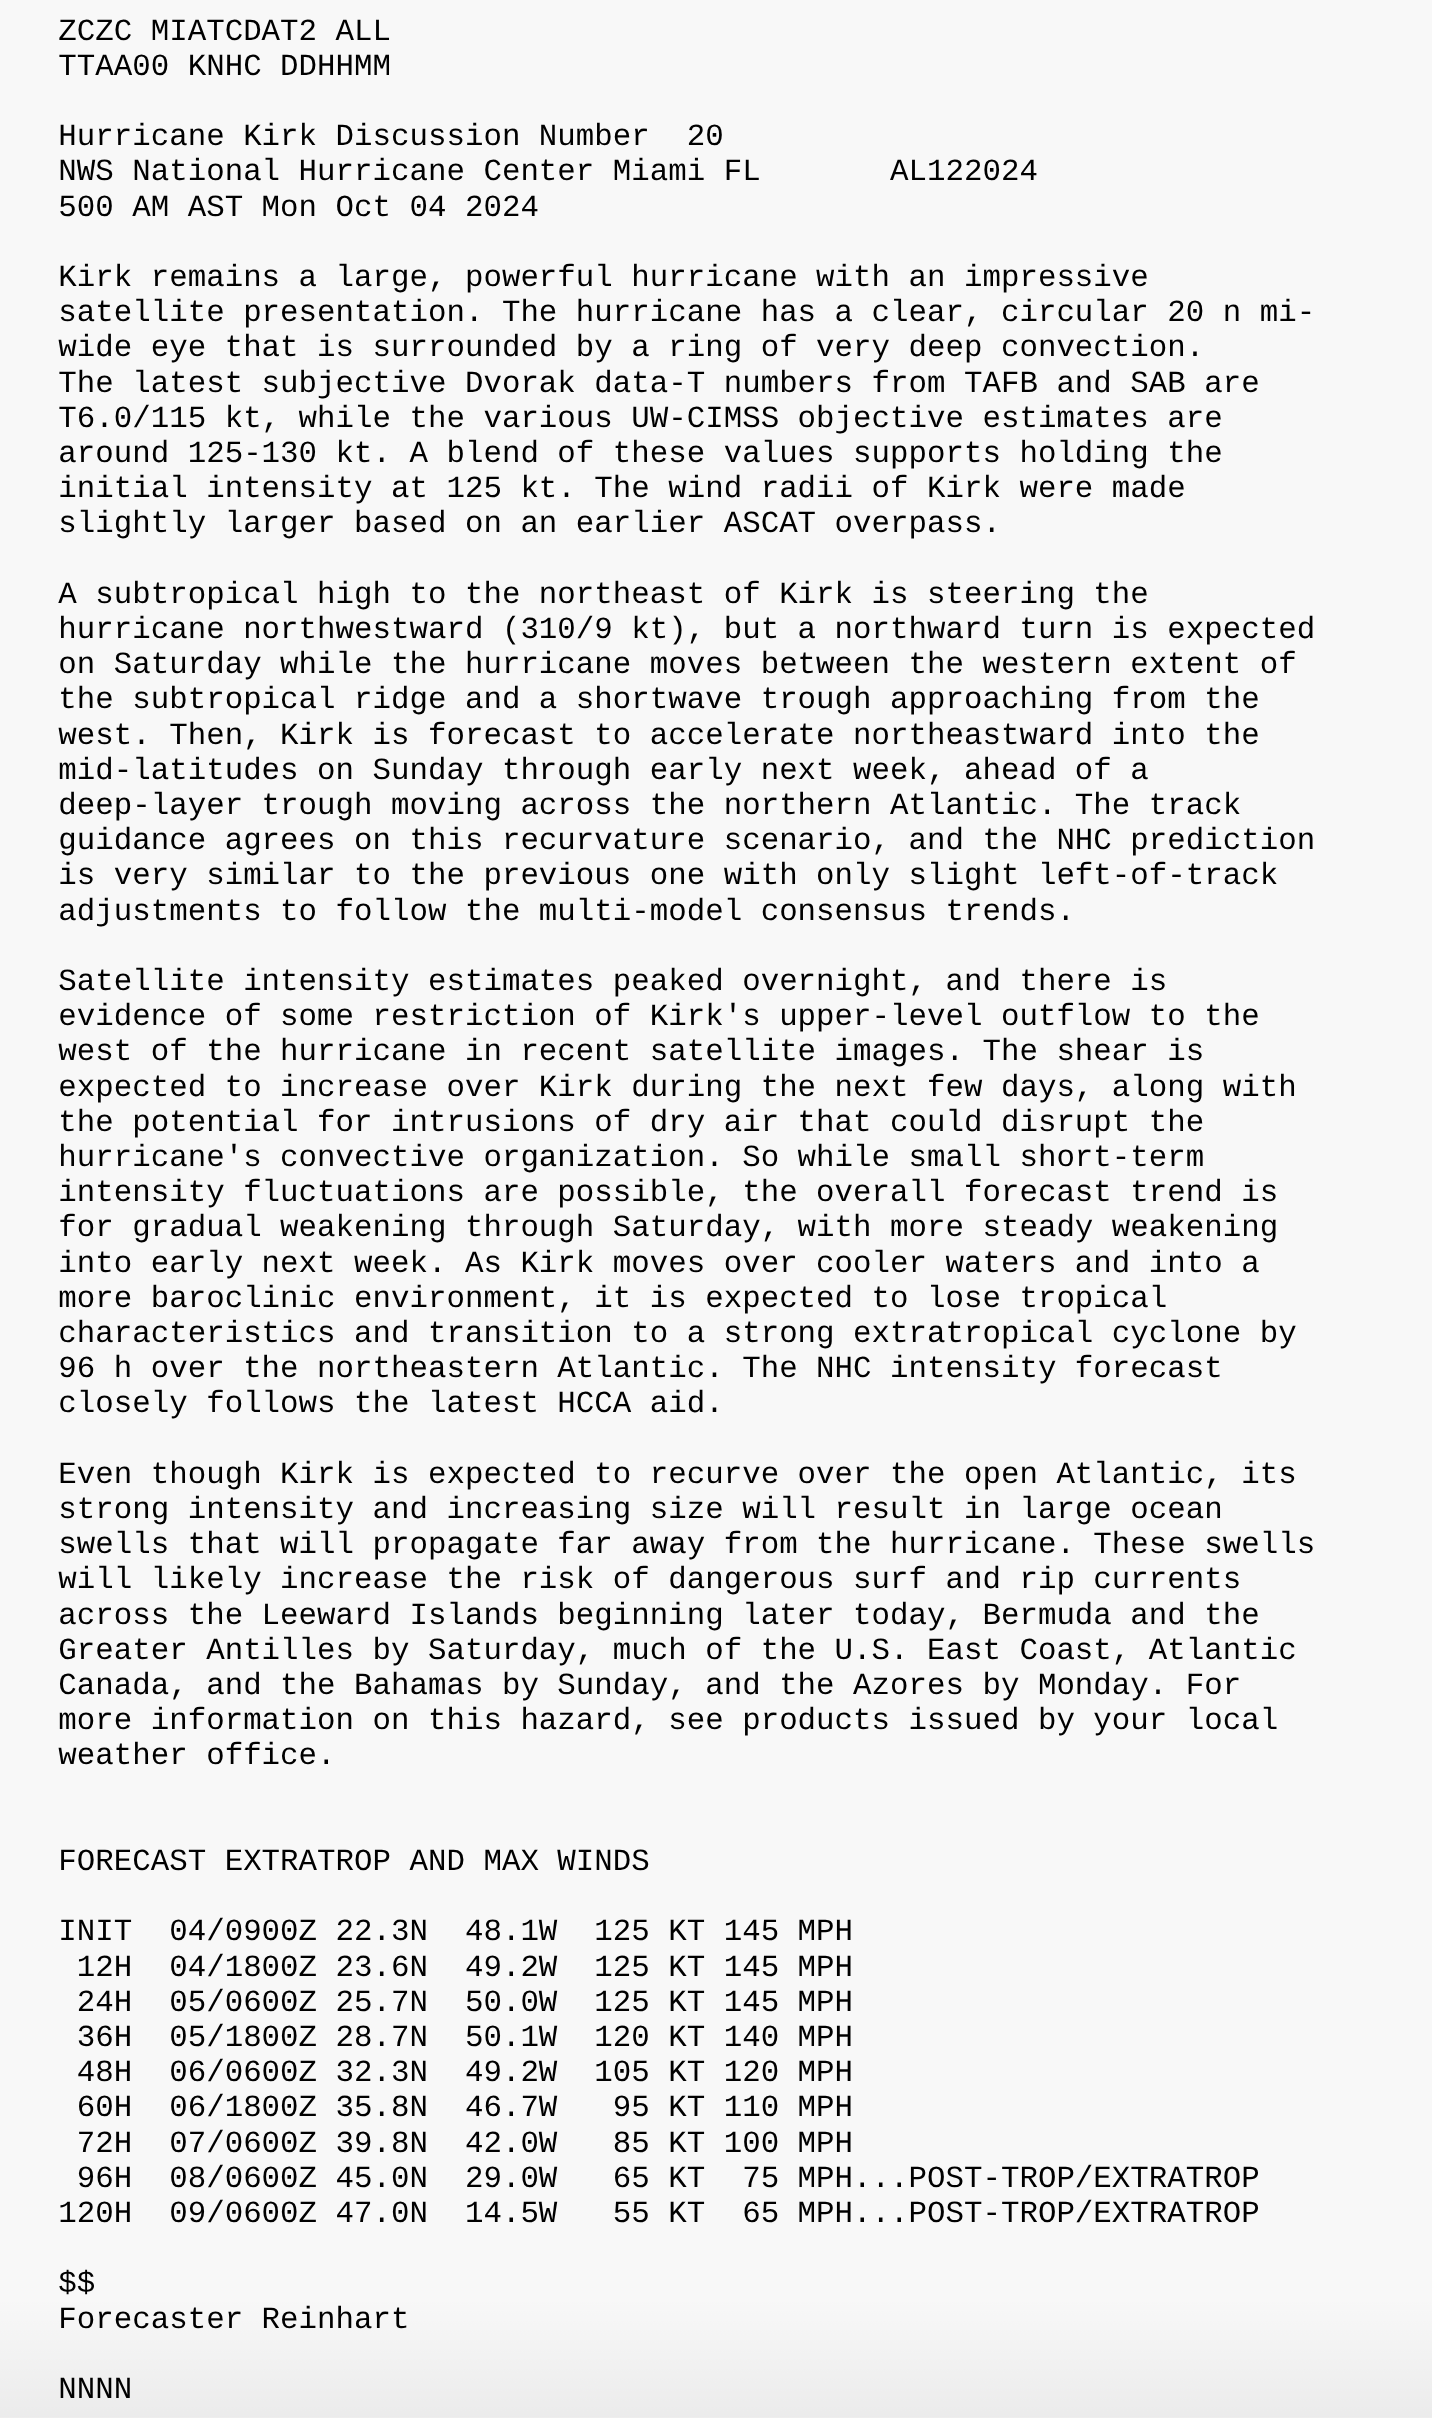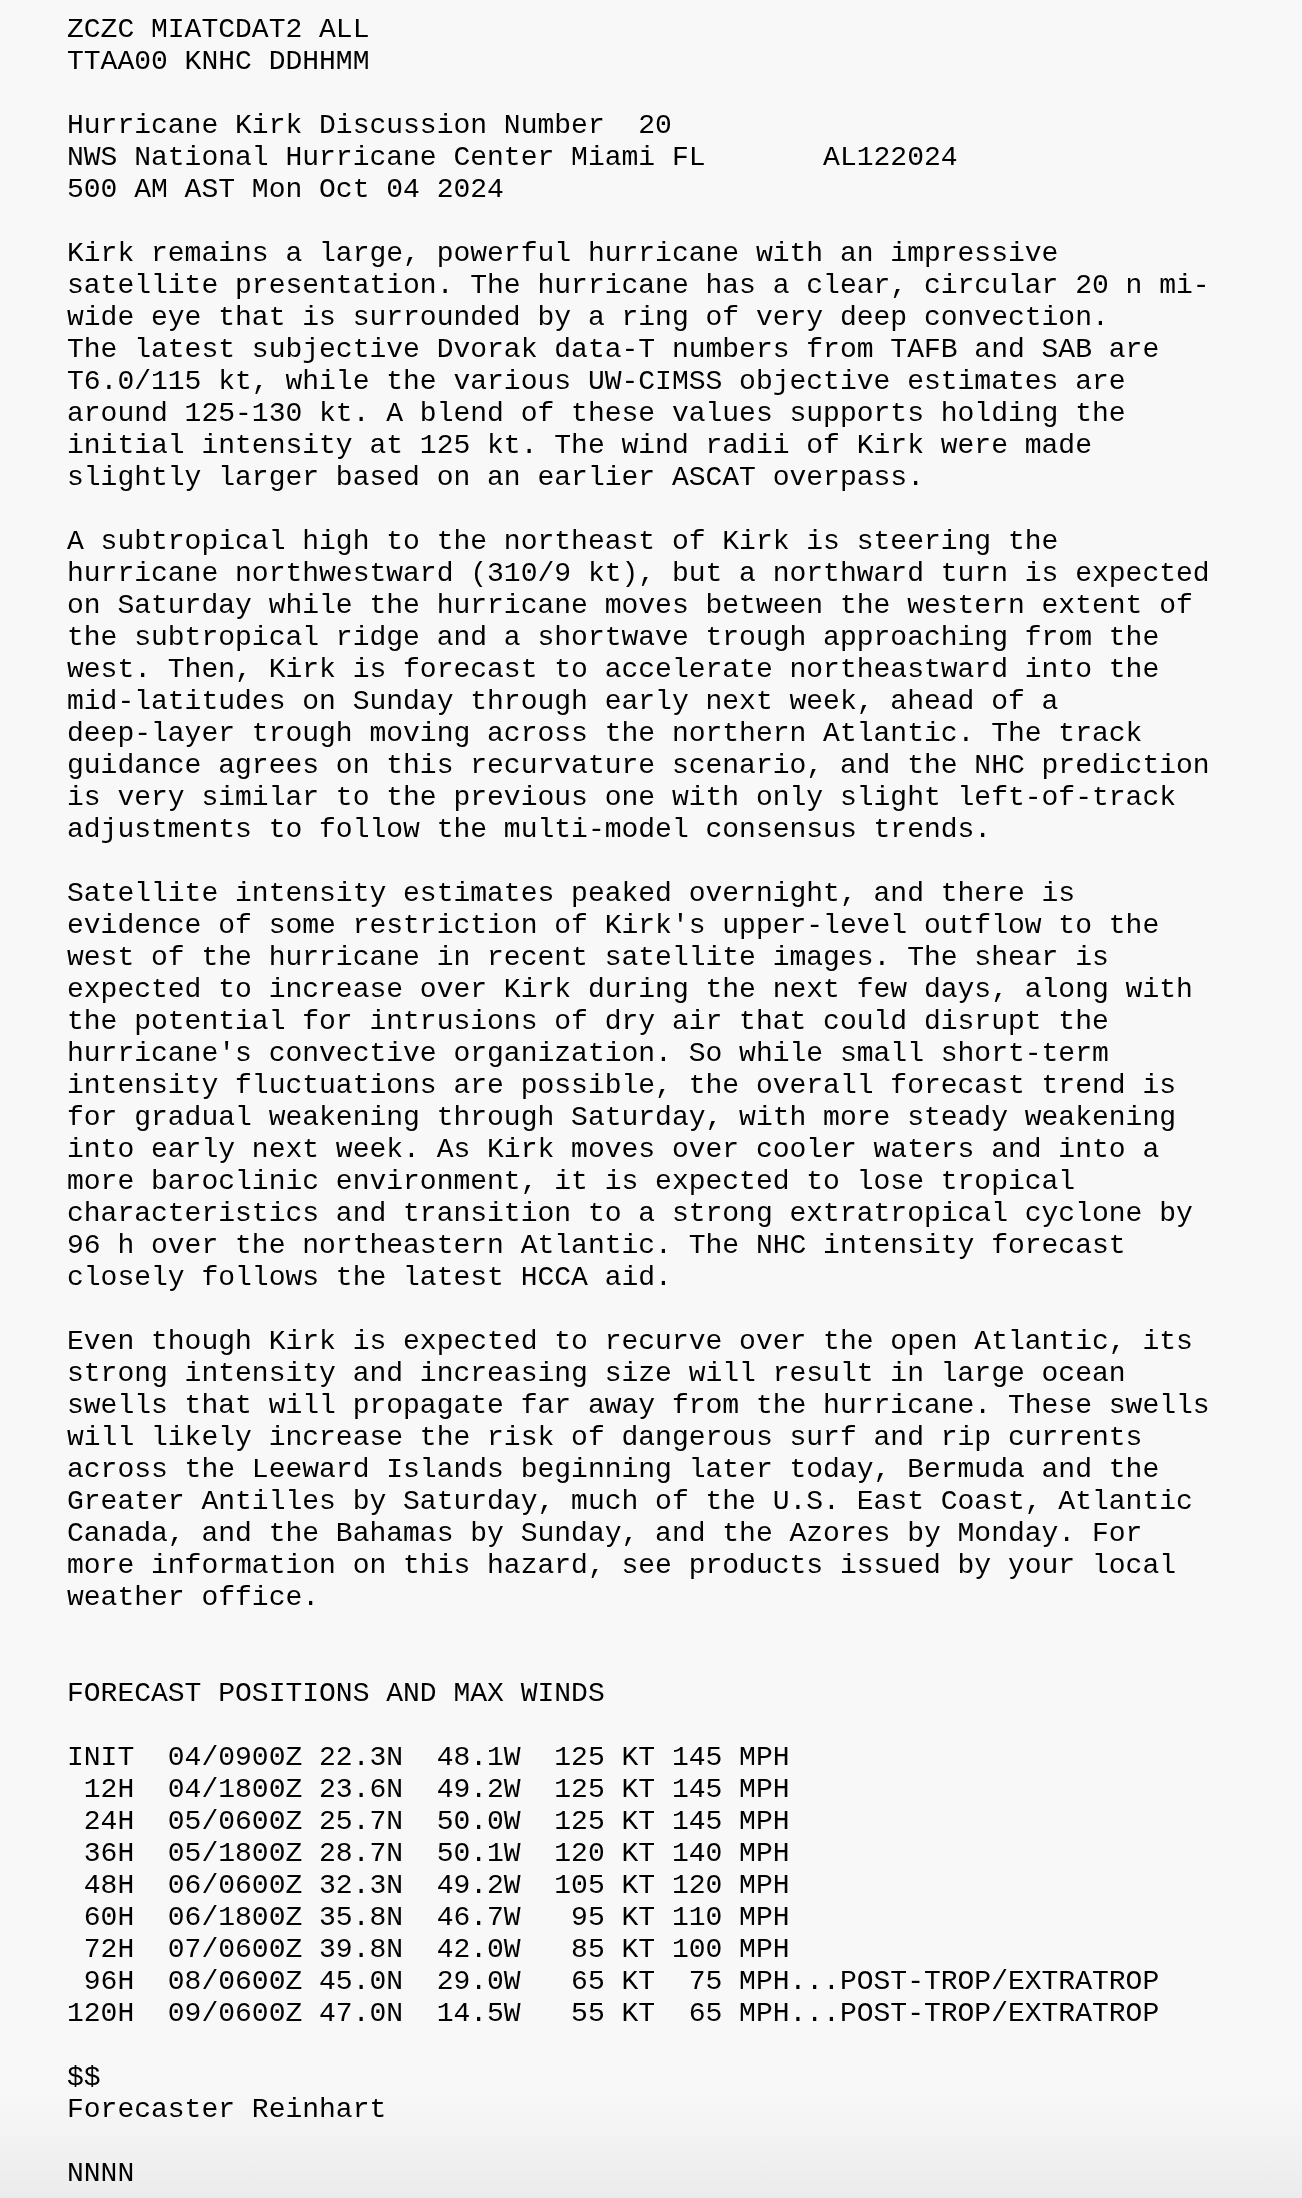--- a/index.html
+++ b/index.html
@@ -15,21 +15,20 @@
   }
   .doc {
     position: absolute;
     left: 53px;
     top: 14px;
     font-family: "Liberation Mono", "DejaVu Sans Mono", monospace;
     font-size: 28px;
     line-height: 32px;
     color: #000000;
     letter-spacing: 0;
-    margin-left: 14px;
   }
   .doc pre {
     margin: 0;
     font: inherit;
     white-space: pre;
   }
   .gap-1 { height: 32px; }
   .gap-2 { height: 64px; }
   .bottom-shade {
     position: absolute;
@@ -89,21 +88,21 @@
   <pre>Even though Kirk is expected to recurve over the open Atlantic, its
 strong intensity and increasing size will result in large ocean
 swells that will propagate far away from the hurricane. These swells
 will likely increase the risk of dangerous surf and rip currents
 across the Leeward Islands beginning later today, Bermuda and the
 Greater Antilles by Saturday, much of the U.S. East Coast, Atlantic
 Canada, and the Bahamas by Sunday, and the Azores by Monday. For
 more information on this hazard, see products issued by your local
 weather office.</pre>
   <div class="gap-2"></div>
-  <pre>FORECAST POSITIONS AND MAX WINDS</pre>
+  <pre>FORECAST EXTRATROP AND MAX WINDS</pre>
   <div class="gap-1"></div>
   <pre>INIT  04/0900Z 22.3N  48.1W  125 KT 145 MPH
  12H  04/1800Z 23.6N  49.2W  125 KT 145 MPH
  24H  05/0600Z 25.7N  50.0W  125 KT 145 MPH
  36H  05/1800Z 28.7N  50.1W  120 KT 140 MPH
  48H  06/0600Z 32.3N  49.2W  105 KT 120 MPH
  60H  06/1800Z 35.8N  46.7W   95 KT 110 MPH
  72H  07/0600Z 39.8N  42.0W   85 KT 100 MPH
  96H  08/0600Z 45.0N  29.0W   65 KT  75 MPH...POST-TROP/EXTRATROP
 120H  09/0600Z 47.0N  14.5W   55 KT  65 MPH...POST-TROP/EXTRATROP</pre>

